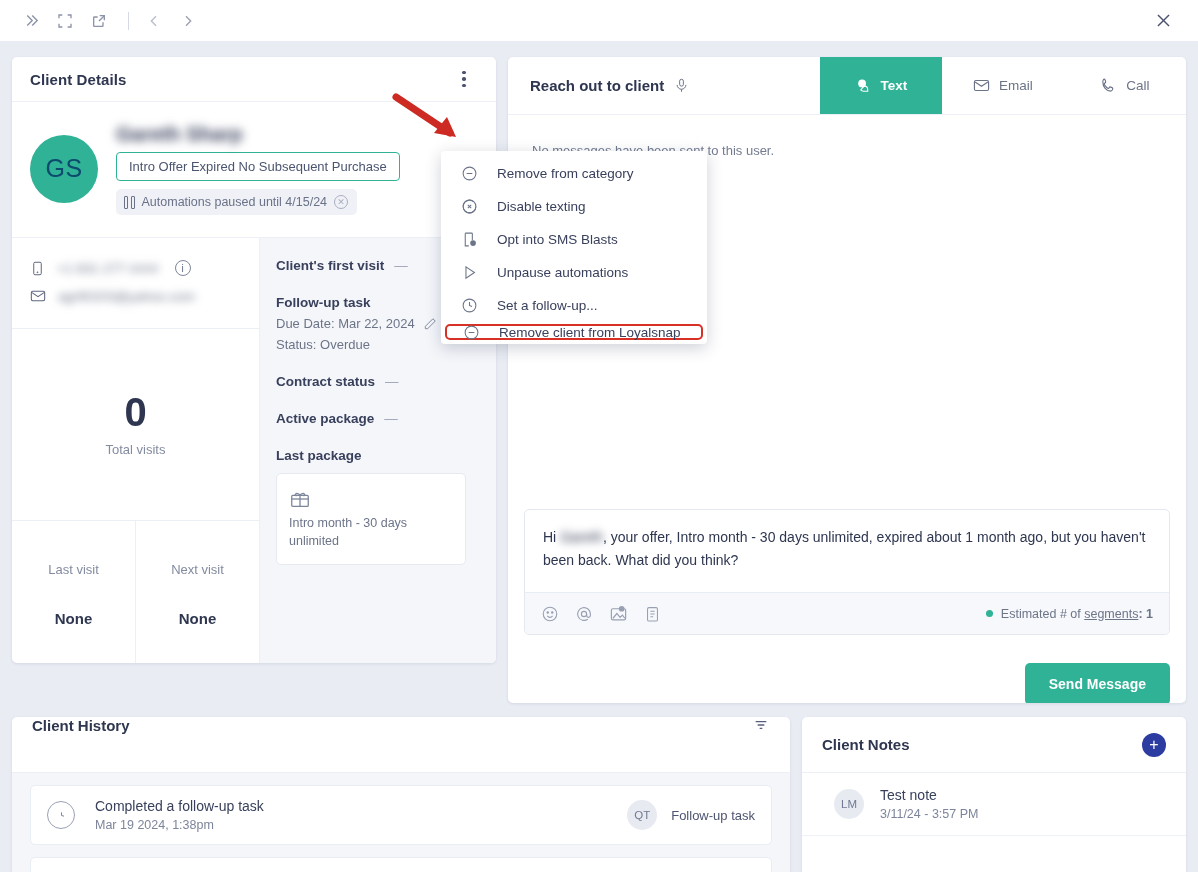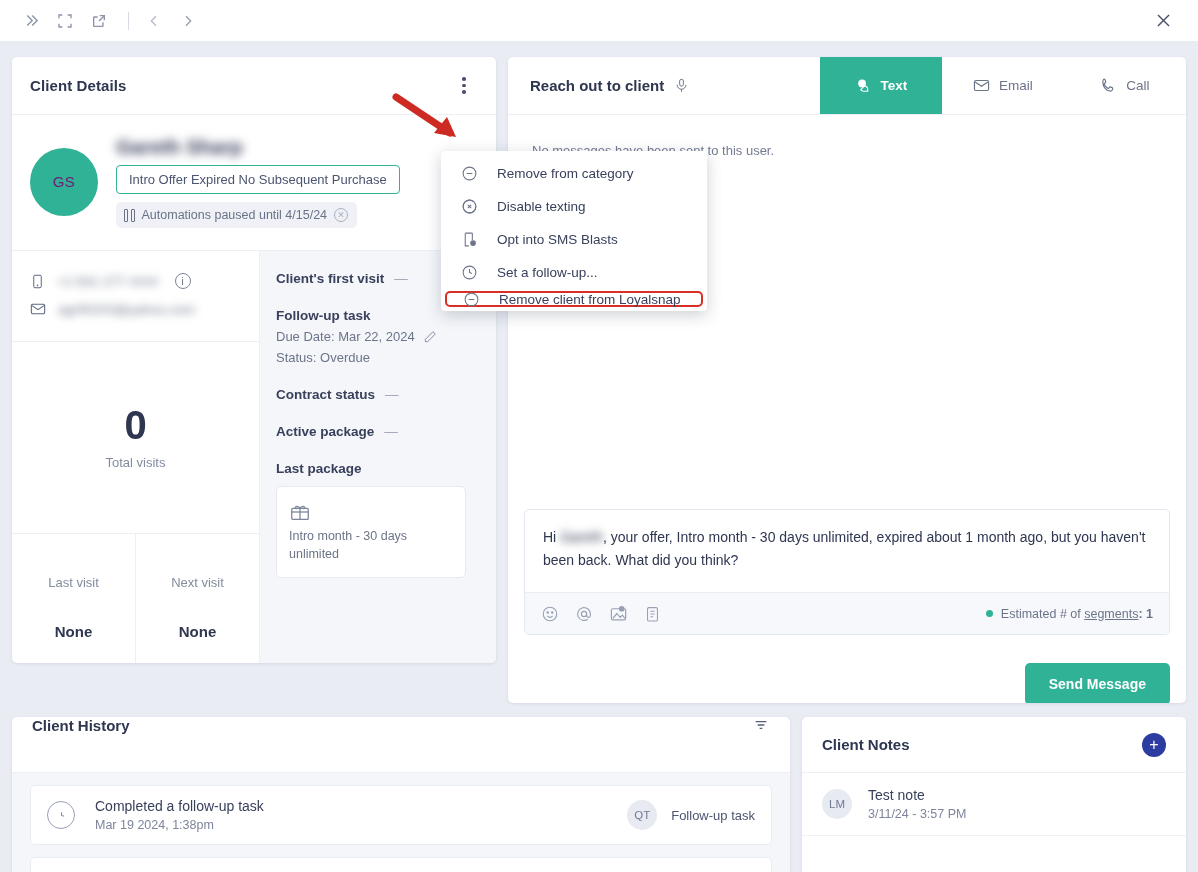--- a/index.html
+++ b/index.html
@@ -33,36 +33,36 @@
     border-radius: 5px;
     box-shadow: 0 1px 3px rgba(40,50,80,0.10);
   }
 
   
   .client-details {
     position: absolute; left: 12px; top: 16px; width: 484px; height: 606px;
     overflow: hidden;
   }
   .cd-header {
-    height: 58px; display: flex; align-items: center; padding: 0 18px;
+    height: 45px; display: flex; align-items: center; padding: 0 18px;
     border-bottom: 1px solid #eceff5;
     position: relative;
   }
   .cd-title { font-size: 15px; font-weight: bold; color: #2e3650; letter-spacing: .1px; }
   .kebab {
     position: absolute; right: 22px; top: 50%; transform: translateY(-50%);
     width: 20px; height: 26px; display: flex; flex-direction: column;
     align-items: center; justify-content: center; gap: 3px; cursor: pointer;
   }
   .kebab i { width: 3.5px; height: 3.5px; border-radius: 50%; background: #4a5270; display: block; }
 
   .cd-top { display: flex; align-items: center; padding: 20px 18px 22px 18px; border-bottom: 1px solid #eceff5; }
   .avatar-lg {
     width: 68px; height: 68px; border-radius: 50%; background: #2fb295;
-    color: #701a75; font-size: 15px; display: flex; align-items: center; justify-content: center;
+    color: #0c4a6e; font-size: 25px; display: flex; align-items: center; justify-content: center;
     flex: 0 0 auto; letter-spacing: .5px;
   }
   .cd-top-right { margin-left: 18px; flex: 1; min-width: 0; }
   .client-name {
     font-size: 20px; font-weight: bold; color: #39405c;
     filter: blur(5px); user-select: none; height: 24px; line-height: 24px; width: 180px;
     overflow: hidden; white-space: nowrap; margin-bottom: 2px;
   }
   .category-chip {
     display: inline-block; border: 1.5px solid #2fb295; border-radius: 4px;
@@ -175,21 +175,21 @@
 
   
   .notes { position: absolute; left: 802px; top: 676px; width: 384px; height: 200px; overflow: hidden; }
   .notes-head { height: 56px; display: flex; align-items: center; padding: 0 20px; border-bottom: 1px solid #eceff5; }
   .notes-title { font-size: 15px; font-weight: bold; color: #2e3650; }
   .add-btn {
     margin-left: auto; width: 24px; height: 24px; border-radius: 50%; background: #2c3ca0;
     color: #fff; font-size: 16px; display: flex; align-items: center; justify-content: center;
     cursor: pointer; line-height: 1;
   }
-  .note-row { display: flex; align-items: center; padding: 14px 20px; border-bottom: 1px solid #eef1f6; }
+  .note-row { display: flex; align-items: center; padding: 14px 32px; border-bottom: 1px solid #eef1f6; }
   .note-txt { margin-left: 16px; }
   .note-t1 { font-size: 14px; color: #39405c; }
   .note-t2 { font-size: 12.5px; color: #7d859b; margin-top: 4px; }
 
   
   .menu {
     position: absolute; left: 441px; top: 110px; width: 266px;
     background: #fff; border-radius: 4px;
     box-shadow: 0 4px 16px rgba(30,40,70,0.22); z-index: 40; padding: 6px 0 4px 0;
   }
@@ -519,20 +519,28 @@
               <path d="M6 3h9a1 1 0 0 1 1 1v9"></path>
               <path d="M6 3v18h5"></path>
               <circle cx="17" cy="17" r="4" fill="currentColor" stroke="none"></circle>
             </svg>
         </span>
         <span>Opt into SMS Blasts</span>
       </div>
       <div class="menu-item">
         <span class="mi-ic">
           <svg width="17" height="17" viewBox="0 0 24 24" fill="none" stroke="currentColor" stroke-width="1.5">
+              <polygon points="7 4 19 12 7 20"></polygon>
+            </svg>
+        </span>
+        <span>Unpause automations</span>
+      </div>
+      <div class="menu-item">
+        <span class="mi-ic">
+          <svg width="17" height="17" viewBox="0 0 24 24" fill="none" stroke="currentColor" stroke-width="1.5">
               <circle cx="12" cy="12" r="9"></circle>
               <polyline points="12 7 12 12 15.5 13.5"></polyline>
             </svg>
         </span>
         <span>Set a follow-up...</span>
       </div>
       <div class="menu-item highlight">
         <span class="mi-ic">
           <svg width="17" height="17" viewBox="0 0 24 24" fill="none" stroke="currentColor" stroke-width="1.5">
               <circle cx="12" cy="12" r="9"></circle>

